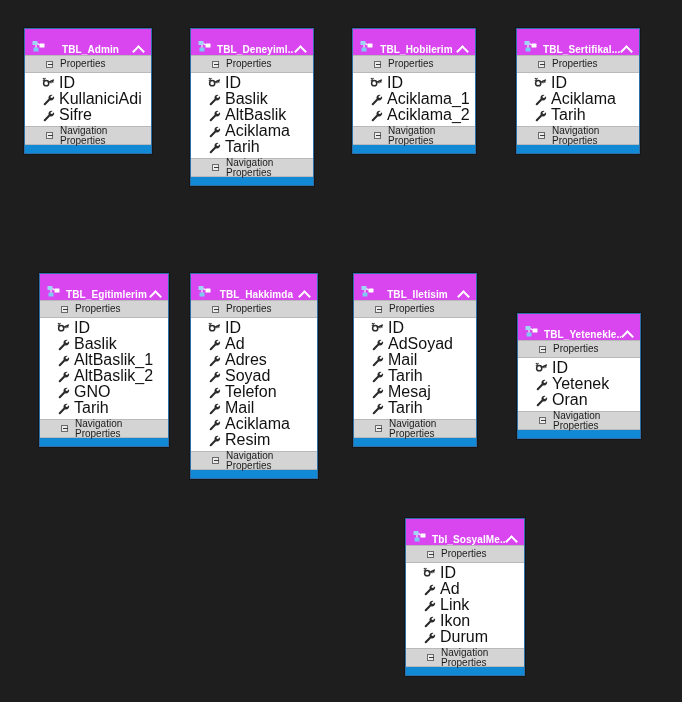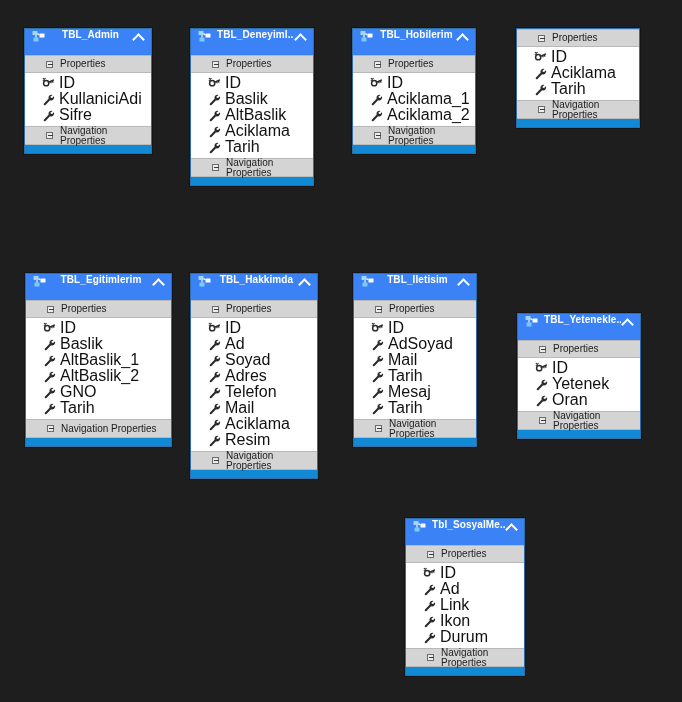--- a/index.html
+++ b/index.html
@@ -26,23 +26,23 @@
   .entity {
     position: absolute;
     box-sizing: border-box;
     border: 1px solid #2f6fa8;
     background: #ffffff;
     box-shadow: 0 0 0 1px rgba(0,0,0,0.25);
   }
 
   .entity-header {
     height: 26px;
-    background: #3b82f6;
+    background: #d946ef;
     display: flex;
-    align-items: flex-start;
+    align-items: flex-end;
     padding: 0 5px 0 6px;
     position: relative;
     box-sizing: border-box;
   }
 
   .entity-header .hdr-icon {
     width: 16px;
     height: 16px;
     flex: 0 0 16px;
     position: relative;
@@ -344,20 +344,33 @@
           </div>
         </div>
         <div class="section-head nav">
           <span class="collapse-box"></span>
           <span class="section-label">Navigation Properties</span>
         </div>
       </div>
       <div class="entity-footer"></div>
     </div>
     <div class="entity" style="left: 516px; top: 28px; width: 124px;">
+      <div class="entity-header">
+        <span class="hdr-icon">
+          <svg width="16" height="16" viewBox="0 0 16 16">
+            <rect x="1.5" y="2" width="5" height="4" rx="0.5" fill="#9fd8f7"></rect>
+            <rect x="8.5" y="4.5" width="5" height="4" rx="0.5" fill="#ffffff"></rect>
+            <rect x="2.5" y="8.5" width="5" height="4" rx="0.5" fill="#7ec9f2"></rect>
+            <path d="M6.5 4.5 L8.5 6" stroke="#ffffff" stroke-width="1.1" fill="none"></path>
+            <path d="M5 6 L5 8.5" stroke="#ffffff" stroke-width="1.1" fill="none"></path>
+          </svg>
+        </span>
+        <span class="entity-title">TBL_Sertifikal...</span>
+        <span class="chevron"></span>
+      </div>
       <div class="entity-body">
         <div class="section-head">
           <span class="collapse-box"></span>
           <span class="section-label">Properties</span>
         </div>
         <div class="prop-list">
           <div class="prop-row">
             <span class="prop-icon">
               <svg width="13" height="13" viewBox="0 0 13 13">
                 <circle cx="4.2" cy="6.2" r="2.6" fill="none" stroke="#2b2b2b" stroke-width="1.5"></circle>
@@ -386,21 +399,21 @@
             <span class="prop-name">Tarih</span>
           </div>
         </div>
         <div class="section-head nav">
           <span class="collapse-box"></span>
           <span class="section-label">Navigation Properties</span>
         </div>
       </div>
       <div class="entity-footer"></div>
     </div>
-    <div class="entity" style="left: 25px; top: 273px; width: 147px;">
+    <div class="entity" style="left: 39px; top: 273px; width: 130px;">
       <div class="entity-header">
         <span class="hdr-icon">
           <svg width="16" height="16" viewBox="0 0 16 16">
             <rect x="1.5" y="2" width="5" height="4" rx="0.5" fill="#9fd8f7"></rect>
             <rect x="8.5" y="4.5" width="5" height="4" rx="0.5" fill="#ffffff"></rect>
             <rect x="2.5" y="8.5" width="5" height="4" rx="0.5" fill="#7ec9f2"></rect>
             <path d="M6.5 4.5 L8.5 6" stroke="#ffffff" stroke-width="1.1" fill="none"></path>
             <path d="M5 6 L5 8.5" stroke="#ffffff" stroke-width="1.1" fill="none"></path>
           </svg>
         </span>
@@ -512,36 +525,36 @@
               </svg>
             </span>
             <span class="prop-name">Ad</span>
           </div>
           <div class="prop-row">
             <span class="prop-icon">
               <svg width="13" height="13" viewBox="0 0 13 13">
                 <path d="M10.6 1.9 a3.1 3.1 0 0 0 -4.0 3.9 L2.0 10.4 a1.05 1.05 0 0 0 1.5 1.5 L8.1 7.3 a3.1 3.1 0 0 0 3.9 -4.0 L10.1 5.1 L8.8 4.8 L8.5 3.5 Z" fill="#2b2b2b"></path>
               </svg>
             </span>
+            <span class="prop-name">Adres</span>
+          </div>
+          <div class="prop-row">
+            <span class="prop-icon">
+              <svg width="13" height="13" viewBox="0 0 13 13">
+                <path d="M10.6 1.9 a3.1 3.1 0 0 0 -4.0 3.9 L2.0 10.4 a1.05 1.05 0 0 0 1.5 1.5 L8.1 7.3 a3.1 3.1 0 0 0 3.9 -4.0 L10.1 5.1 L8.8 4.8 L8.5 3.5 Z" fill="#2b2b2b"></path>
+              </svg>
+            </span>
             <span class="prop-name">Soyad</span>
           </div>
           <div class="prop-row">
             <span class="prop-icon">
               <svg width="13" height="13" viewBox="0 0 13 13">
                 <path d="M10.6 1.9 a3.1 3.1 0 0 0 -4.0 3.9 L2.0 10.4 a1.05 1.05 0 0 0 1.5 1.5 L8.1 7.3 a3.1 3.1 0 0 0 3.9 -4.0 L10.1 5.1 L8.8 4.8 L8.5 3.5 Z" fill="#2b2b2b"></path>
               </svg>
             </span>
-            <span class="prop-name">Adres</span>
-          </div>
-          <div class="prop-row">
-            <span class="prop-icon">
-              <svg width="13" height="13" viewBox="0 0 13 13">
-                <path d="M10.6 1.9 a3.1 3.1 0 0 0 -4.0 3.9 L2.0 10.4 a1.05 1.05 0 0 0 1.5 1.5 L8.1 7.3 a3.1 3.1 0 0 0 3.9 -4.0 L10.1 5.1 L8.8 4.8 L8.5 3.5 Z" fill="#2b2b2b"></path>
-              </svg>
-            </span>
             <span class="prop-name">Telefon</span>
           </div>
           <div class="prop-row">
             <span class="prop-icon">
               <svg width="13" height="13" viewBox="0 0 13 13">
                 <path d="M10.6 1.9 a3.1 3.1 0 0 0 -4.0 3.9 L2.0 10.4 a1.05 1.05 0 0 0 1.5 1.5 L8.1 7.3 a3.1 3.1 0 0 0 3.9 -4.0 L10.1 5.1 L8.8 4.8 L8.5 3.5 Z" fill="#2b2b2b"></path>
               </svg>
             </span>
             <span class="prop-name">Mail</span>
           </div>

